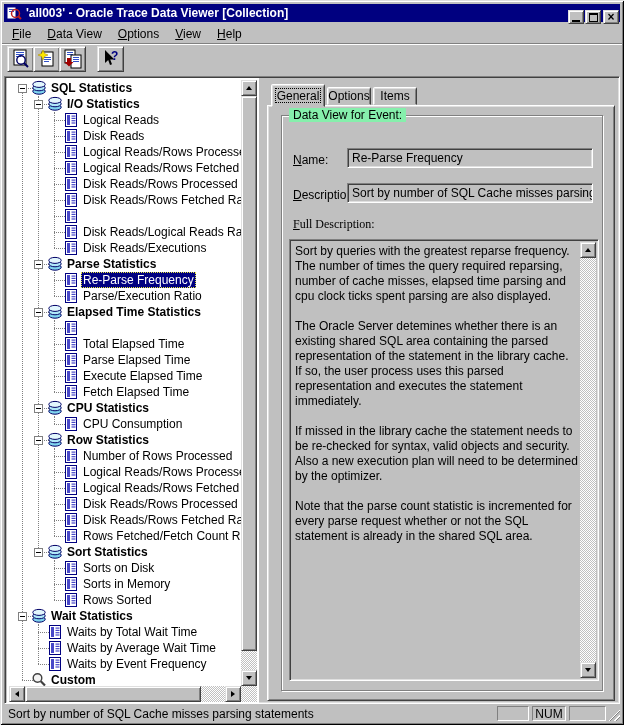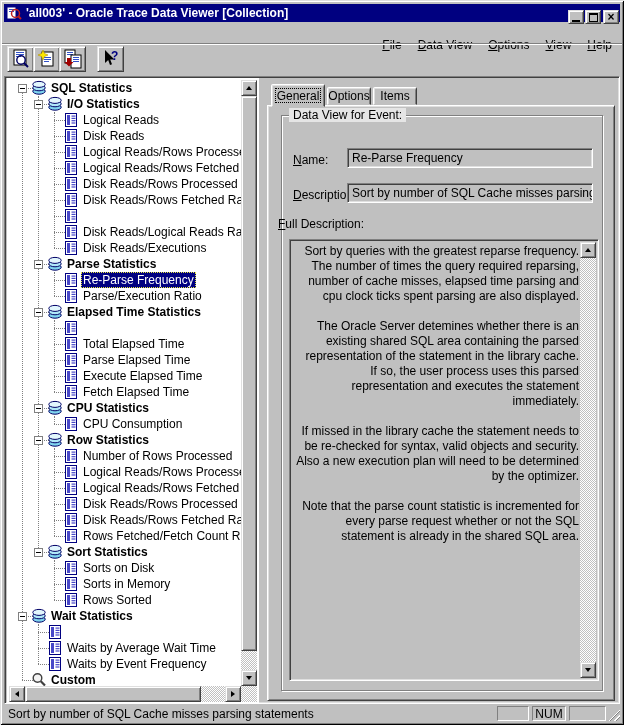--- a/index.html
+++ b/index.html
@@ -19,21 +19,21 @@
 
   .titlebar { position:absolute; left:4px; top:4px; width:616px; height:18px; background:#000080;
               display:flex; align-items:center; padding:0 2px; }
   .titlebar .icon16 { width:16px; height:16px; margin-right:4px; flex:0 0 16px; }
   .titletext { color:#fff; font-weight:bold; font-size:12px; white-space:nowrap; }
   .winbtn { position:absolute; top:6px; width:16px; height:14px; display:flex; align-items:center; justify-content:center; }
   .g-min { width:8px; height:2px; background:#000; margin-top:7px; }
   .g-max { width:9px; height:9px; border:1px solid #000; border-top-width:2px; }
   .g-x { font-weight:bold; font-size:12px; line-height:10px; }
 
-  .menubar { position:absolute; left:4px; top:36px; width:616px; height:18px; display:flex; align-items:center;justify-content:flex-end; }
+  .menubar { position:absolute; left:4px; top:25px; width:616px; height:18px; display:flex; align-items:center; }
   .menu-item { padding:2px 8px; white-space:nowrap; }
   .groove { position:absolute; left:2px; width:620px; height:2px;
             border-top:1px solid #808080; border-bottom:1px solid #fff; }
 
   .toolbar { position:absolute; left:4px; top:45px; width:616px; height:31px; }
   .tb-btn { position:absolute; top:1px; width:27px; height:26px; display:flex; align-items:center; justify-content:center; }
   .tb-btn svg { display:block; }
 
   .main { position:absolute; left:4px; top:76px; width:616px; height:628px; }
 
@@ -61,29 +61,29 @@
          box-shadow: inset 1px 0 0 #dfdfdf, inset 0 1px 0 #dfdfdf, inset -1px 0 0 #808080;
          border-radius:2px 2px 0 0; display:flex; align-items:center; justify-content:center; z-index:1; }
   .tab.active { height:23px; z-index:3; }
   .tab.active .tfocus { outline:1px dotted #000; outline-offset:-4px; position:absolute; inset:0; }
   .tabpanel { position:absolute; left:262px; top:28px; width:348px; height:596px; background:#c0c0c0;
               border:1px solid; border-color:#fff #404040 #404040 #fff;
               box-shadow: inset 1px 1px 0 #dfdfdf, inset -1px -1px 0 #808080; z-index:2; }
 
   .groupbox { position:absolute; left:276px; top:38px; width:322px; height:576px;
               border:1px solid #808080; box-shadow: inset 1px 1px 0 #fff, 1px 1px 0 #fff; z-index:4; }
-  .grouplabel { position:absolute; left:284px; top:31px; background:#e5e5e5; padding:0 4px; z-index:5; white-space:nowrap; }
+  .grouplabel { position:absolute; left:284px; top:31px; background:#86efac; padding:0 4px; z-index:5; white-space:nowrap; }
 
   .flabel { position:absolute; z-index:5; white-space:nowrap; }
   .field { position:absolute; left:342px; width:246px; height:20px; background:#c0c0c0; z-index:5;
            border:1px solid; border-color:#808080 #fff #fff #808080; box-shadow: inset 1px 1px 0 #404040, inset -1px -1px 0 #dfdfdf;
            line-height:18px; padding:0 4px; white-space:nowrap; overflow:hidden; }
 
   .textarea { position:absolute; left:284px; top:162px; width:310px; height:442px; background:#c0c0c0; z-index:5;
-              border:1px solid; border-color:#808080 #fff #fff #808080; box-shadow: inset 1px 1px 0 #404040, inset -1px -1px 0 #dfdfdf; text-align: right; }
+              border:1px solid; border-color:#808080 #fff #fff #808080; box-shadow: inset 1px 1px 0 #404040, inset -1px -1px 0 #dfdfdf; }
   #fulldesc-body { position:absolute; left:2px; top:2px; width:290px; height:436px; overflow:hidden;
                    padding:2px 3px; line-height:15px; white-space:pre-wrap; }
   #fulldesc-body .para { margin-bottom:15px; }
   .ta-scroll { position:absolute; right:2px; top:2px; width:16px; height:436px; }
 
   .statusbar { position:absolute; left:3px; top:705px; width:618px; height:17px; background:#c0c0c0; }
   .statustext { position:absolute; left:5px; top:2px; white-space:nowrap; }
   .scell { position:absolute; top:1px; height:15px; border:1px solid; border-color:#808080 #fff #fff #808080;
            display:flex; align-items:center; justify-content:center; }
   .grip { position:absolute; right:1px; bottom:1px; width:13px; height:13px;
@@ -574,20 +574,23 @@
           </div>
           <div class="guide-h" style="left: 29px; top: 552px; width: 11px;"></div>
           <span class="ticon" style="left: 38px; top: 544px;"><svg width="16" height="16">
               <rect x="2.5" y="1.5" width="11" height="13" fill="#fff" stroke="#000080"></rect>
               <rect x="4" y="3" width="3" height="10" fill="#4848c8"></rect>
               <rect x="8.5" y="3.5" width="4" height="1.2" fill="#4848c8"></rect>
               <rect x="8.5" y="5.8" width="4" height="1.2" fill="#4848c8"></rect>
               <rect x="8.5" y="8.1" width="4" height="1.2" fill="#4848c8"></rect>
               <rect x="8.5" y="10.4" width="4" height="1.2" fill="#4848c8"></rect>
             </svg></span>
+          <div class="trow" style="left: 56px; top: 544px;">
+            <span class="lbl">Waits by Total Wait Time</span>
+          </div>
           <div class="guide-h" style="left: 29px; top: 568px; width: 11px;"></div>
           <span class="ticon" style="left: 38px; top: 560px;"><svg width="16" height="16">
               <rect x="2.5" y="1.5" width="11" height="13" fill="#fff" stroke="#000080"></rect>
               <rect x="4" y="3" width="3" height="10" fill="#4848c8"></rect>
               <rect x="8.5" y="3.5" width="4" height="1.2" fill="#4848c8"></rect>
               <rect x="8.5" y="5.8" width="4" height="1.2" fill="#4848c8"></rect>
               <rect x="8.5" y="8.1" width="4" height="1.2" fill="#4848c8"></rect>
               <rect x="8.5" y="10.4" width="4" height="1.2" fill="#4848c8"></rect>
             </svg></span>
           <div class="trow" style="left: 56px; top: 560px;">
@@ -655,21 +658,21 @@
 
     <div class="grouplabel">Data View for Event:</div>
     <div class="groupbox"></div>
 
     <div class="flabel" style="left:288px; top:76px;"><u>N</u>ame:</div>
     <div class="field" style="top:71px;">Re-Parse Frequency</div>
 
     <div class="flabel" style="left:288px; top:111px;"><u>D</u>escription:</div>
     <div class="field" style="top:106px;">Sort by number of SQL Cache misses parsing statements</div>
 
-    <div class="flabel" style="left:273px; top:140px;"><u>F</u>ull Description:</div>
+    <div class="flabel" style="left:288px; top:140px;font-family:Liberation Serif, serif;"><u>F</u>ull Description:</div>
 
     <div class="textarea">
       <div id="fulldesc-body"><div class="para">Sort by queries with the greatest reparse frequency.  The number of times the query required reparsing, number of cache misses, elapsed time parsing and cpu clock ticks spent parsing are also displayed.</div><div class="para">The Oracle Server detemines whether there is an existing shared SQL area containing the parsed representation of the statement in the library cache.  If so, the user process uses this parsed representation and executes the statement immediately.</div><div class="para">If missed in the library cache the statement needs to be re-checked for syntax, valid objects and security.  Also a new execution plan will need to be determined by the optimizer.</div><div class="para">Note that the parse count statistic is incremented for every parse request whether or not the SQL statement is already in the shared SQL area.</div></div>
       <div class="ta-scroll">
         <div class="sbtn raised" style="left:0; top:0; width:16px; height:16px;">
             <span class="t-up"></span>
           </div>
         <div class="dither" style="position:absolute; left:0; top:16px; width:16px; height:404px;"></div>
         <div class="sbtn raised" style="left:0; top:420px; width:16px; height:16px;">
             <span class="t-down"></span>

